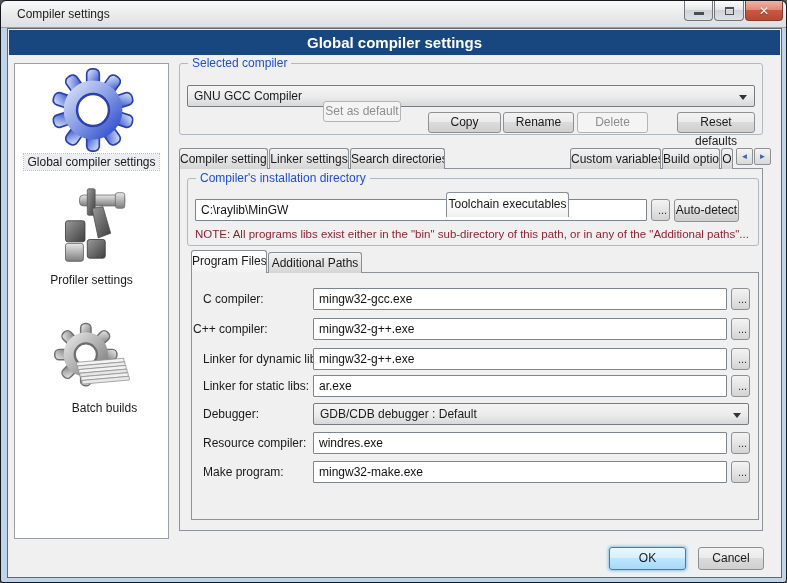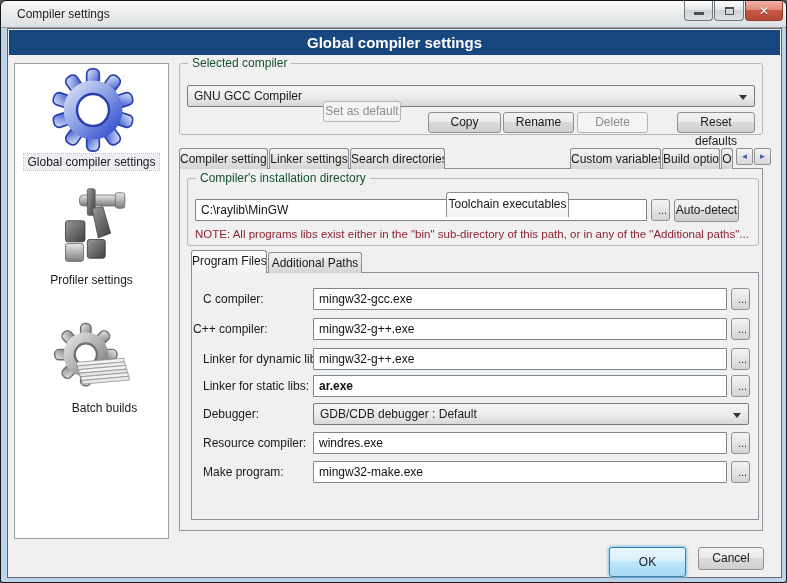--- a/index.html
+++ b/index.html
@@ -40,21 +40,21 @@
     background:#ffffff;border:1px solid #9aa0a8;
   }
   .side-item-label{display:block;text-align:center;font-size:12px;color:#1a1a1a;}
   .side-item-label span{display:inline-block;padding:1px 3px;}
   .side-item-label.selected span{background:#eceef1;outline:1px dotted #b9bdc4;}
   .groupbox{
     position:absolute;border:1px solid #b2b8bf;border-radius:3px;
   }
   .legend{
     position:absolute;top:-8px;left:8px;background:#f0f0f0;padding:0 4px;
-    font-size:12px;color:#14532d;white-space:nowrap;
+    font-size:12px;color:#1d4ed8;white-space:nowrap;
   }
   .combo{
     position:absolute;height:22px;border:1px solid #767c82;border-radius:2px;
     background:linear-gradient(to bottom,#f5f5f5 0%,#ebebeb 55%,#ddder 55%,#d8d8d8 100%);
     background:linear-gradient(to bottom,#f5f5f5 0%,#ebebeb 55%,#d8d8d8 100%);
     line-height:20px;padding:0 22px 0 6px;overflow:hidden;white-space:nowrap;
   }
   .combo .arrow{
     position:absolute;right:7px;top:9px;width:0;height:0;
     border-left:4px solid transparent;border-right:4px solid transparent;border-top:5px solid #333;
@@ -254,32 +254,32 @@
 
   <div class="flabel" style="left:192px;top:321px;z-index:3;">C++ compiler:</div>
   <input class="tinput" style="left: 312px; top: 317px; width: 414px; z-index: 3;" value="mingw32-g++.exe">
   <button class="dots" style="left:730px;top:317px;z-index:3;">...</button>
 
   <div class="flabel" style="left:202px;top:351px;z-index:3;">Linker for dynamic libs:</div>
   <input class="tinput" style="left: 312px; top: 347px; width: 414px; z-index: 3;" value="mingw32-g++.exe">
   <button class="dots" style="left:730px;top:347px;z-index:3;">...</button>
 
   <div class="flabel" style="left:202px;top:378px;z-index:3;">Linker for static libs:</div>
-  <input class="tinput" style="left: 312px; top: 374px; width: 414px; z-index: 3; font-weight: bold;" value="ar.exe">
+  <input class="tinput" style="left: 312px; top: 374px; width: 414px; z-index: 3;" value="ar.exe">
   <button class="dots" style="left:730px;top:374px;z-index:3;">...</button>
 
   <div class="flabel" style="left:202px;top:406px;z-index:3;">Debugger:</div>
   <div class="combo" style="left:312px;top:402px;width:436px;z-index:3;">
     <span>GDB/CDB debugger : Default</span>
     <span class="arrow"></span>
   </div>
 
   <div class="flabel" style="left:202px;top:435px;z-index:3;">Resource compiler:</div>
   <input class="tinput" style="left: 312px; top: 431px; width: 414px; z-index: 3;" value="windres.exe">
   <button class="dots" style="left:730px;top:431px;z-index:3;">...</button>
 
   <div class="flabel" style="left:202px;top:464px;z-index:3;">Make program:</div>
   <input class="tinput" style="left: 312px; top: 460px; width: 414px; z-index: 3;" value="mingw32-make.exe">
   <button class="dots" style="left:730px;top:460px;z-index:3;">...</button>
 
-  <button class="btn default" style="left:608px;top:546px;width:77px;height:30px;">OK</button>
+  <button class="btn default" style="left:608px;top:546px;width:77px;height:23px;">OK</button>
   <button class="btn" style="left:697px;top:546px;width:66px;height:23px;">Cancel</button>
 </div>
 
 </body></html>

